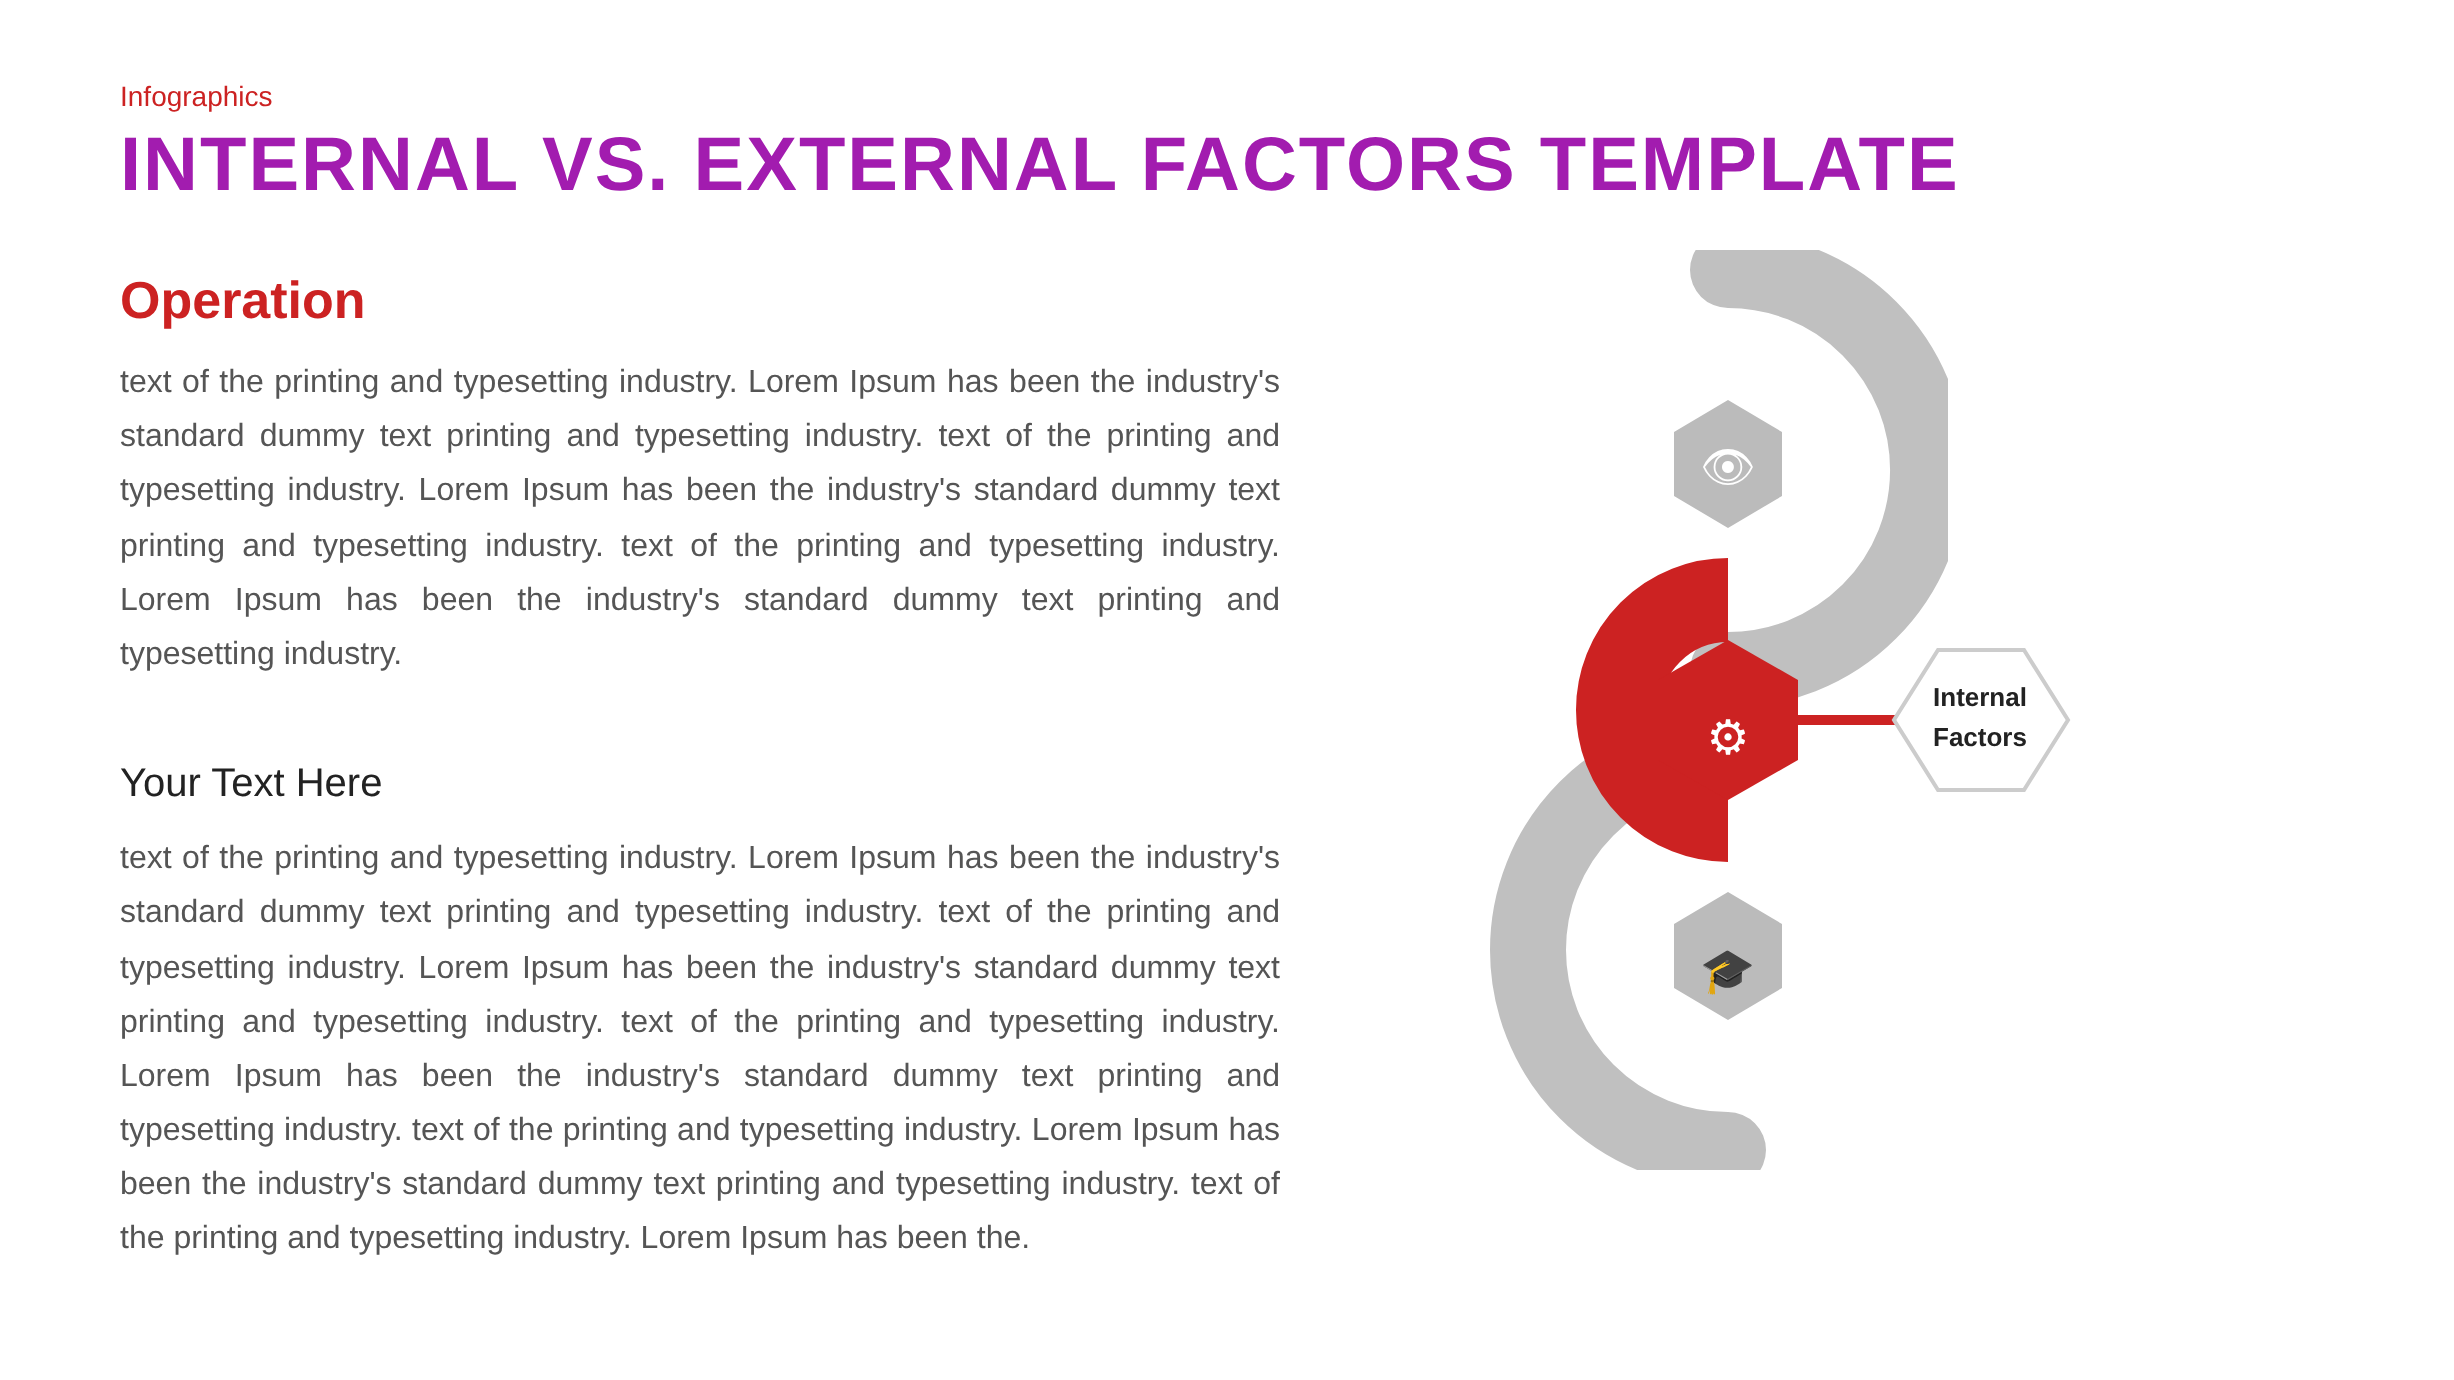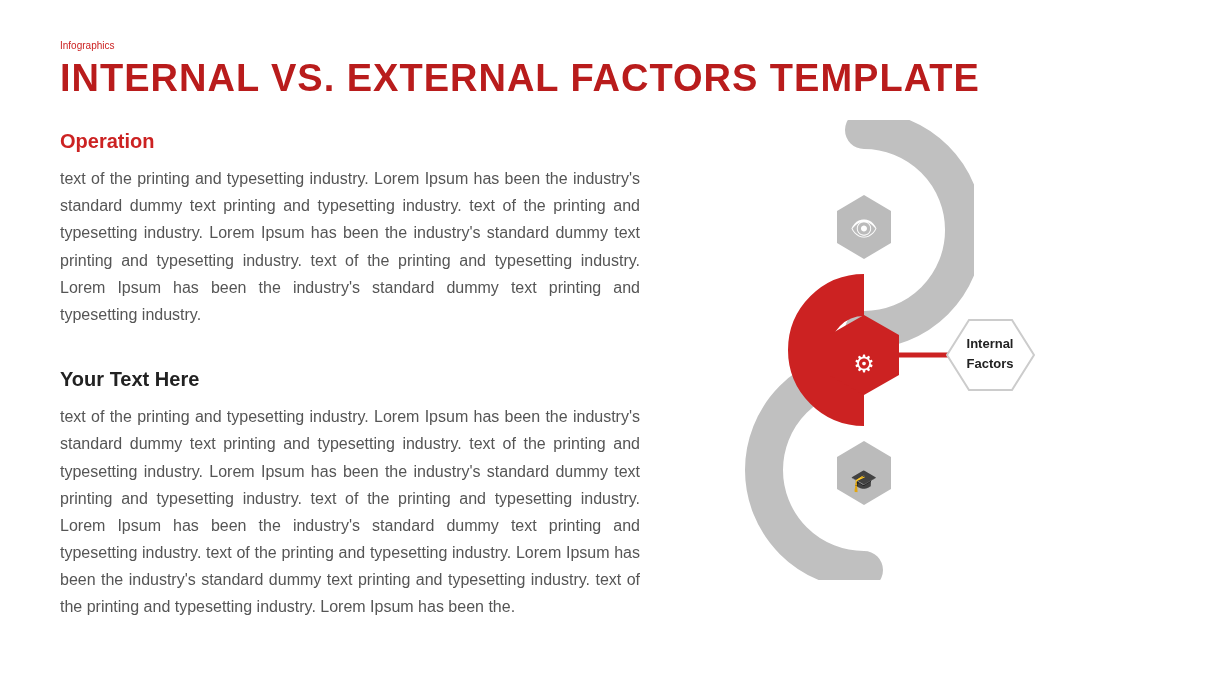--- a/index.html
+++ b/index.html
@@ -11,51 +11,51 @@
       overflow: hidden;
     }
     .page {
       width: 1227px;
       height: 690px;
       padding: 40px 60px 30px 60px;
       position: relative;
     }
     .category-label {
       color: #cc2222;
-      font-size: 10px;
+      font-size: 14px;
       font-weight: 400;
       margin-bottom: 6px;
     }
     .main-title {
       font-size: 38px;
       font-weight: 900;
-      color: #b91c1c;
+      color: #a21caf;
       letter-spacing: 1px;
       text-transform: uppercase;
       margin-bottom: 30px;
     }
     .content-area {
       display: flex;
       flex-direction: row;
       align-items: flex-start;
     }
     .left-panel {
       width: 580px;
       flex-shrink: 0;
     }
     .section-title {
       color: #cc2222;
-      font-size: 20px;
+      font-size: 26px;
       font-weight: 700;
       margin-bottom: 12px;
     }
     .section-title-dark {
       color: #222222;
       font-size: 20px;
-      font-weight: 700;
+      font-weight: 400;
       margin-bottom: 12px;
     }
     .body-text {
       font-size: 16px;
       color: #555555;
       line-height: 1.7;
       text-align: justify;
     }
     .section-gap {
       height: 40px;

